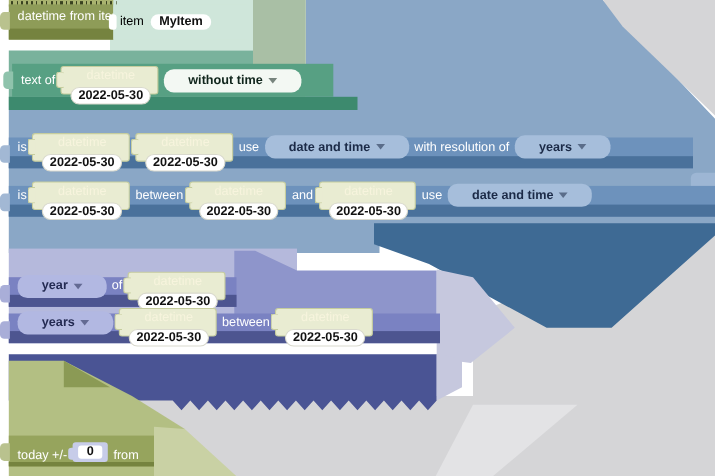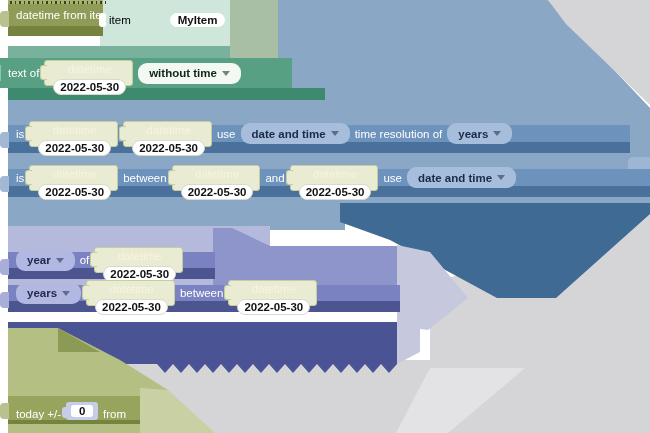--- a/index.html
+++ b/index.html
@@ -18,42 +18,42 @@
   .dt{display:flex;align-items:center;gap:4px;position:relative;
       background:var(--c-cream);border:1px solid var(--c-cream-border);
       border-radius:3px;padding:2px 6px 2px 8px;height:20px;flex-direction:column;}
   .dt .nub{position:absolute;left:-5px;top:4px;width:6px;height:13px;border-radius:3px 0 0 3px;
       background:var(--c-cream);border:1px solid var(--c-cream-border);border-right:none;}
   .dt .dt-lbl{color:var(--c-cream-label);white-space:nowrap;}
   .dt .field{background:#fff;border:1px solid #d9d9cd;border-radius:9px;padding:1px 6px;
       font-weight:bold;color:#111;white-space:nowrap;}
 
   
-  .dd{display:inline-flex;align-items:center;gap:5px;border-radius:9px;padding:2px 11px;
+  .dd{display:inline-flex;align-items:center;gap:5px;border-radius:9px;padding:2px 22px;
       font-weight:bold;white-space:nowrap;height:17px;}
   .dd .caret{width:0;height:0;border-left:4px solid transparent;border-right:4px solid transparent;
       border-top:5px solid currentColor;opacity:.55;}
   .dd-blue{background:var(--c-dd-blue);color:#1b2a47;}
   .dd-purple{background:var(--c-dd-purple);color:#232a52;}
   .dd-white{background:var(--c-dd-white);color:#10251c;}
 
   
   .r-olive {background:var(--c-olive); border-bottom:10px solid var(--c-olive-dark);}
   .r-teal  {background:var(--c-teal);}
   .r-blue  {background:var(--c-blue);  border-bottom:11px solid var(--c-blue-dark);}
   .r-purple{background:var(--c-purple);border-bottom:11px solid var(--c-purple-dark);}
   .r-olive2{background:var(--c-olive2);border-bottom:10px solid var(--c-olive-dark);}
 
   
   #row1{left:8px;top:4px;width:95px;height:32px;}
   #row1-item{position:absolute;left:103px;top:4px;width:122px;height:32px;display:flex;align-items:center;
       gap:6px;padding:0 6px;background:var(--c-mint);box-sizing:border-box;text-align:center;}
   #row1-item .conn{position:absolute;left:-4px;top:9px;width:7px;height:14px;background:#fff;border-radius:3px;}
-  #row1-item .item-field{background:#fff;border-radius:8px;padding:1px 8px;font-weight:bold;color:#111;margin-left:33px;}
-  #row2{left:0;top:58px;width:292px;height:30px;}
+  #row1-item .item-field{background:#fff;border-radius:8px;padding:1px 8px;font-weight:bold;color:#111;}
+  #row2{left:11px;top:58px;width:292px;height:30px;}
   #row3{left:8px;top:125px;width:622px;height:28px;}
   #row4{left:8px;top:169px;width:642px;height:28px;}
   #row5{left:8px;top:252px;width:207px;height:27px;}
   #row6{left:8px;top:285px;width:392px;height:27px;}
   #row7{left:8px;top:352px;width:92px;height:26px;}
   #row8{left:8px;top:396px;width:132px;height:28px;border-bottom-width:4px;align-items:flex-end;}
   #row9{left:8px;top:428px;width:122px;height:5px;background:var(--c-olive-dark);}
   #row9 .glyph-tops{position:absolute;left:10px;top:1px;width:96px;height:3px;
       background:repeating-linear-gradient(90deg,#39421f 0 2px,transparent 2px 5px,#39421f 5px 6px,transparent 6px 9px);}
 
@@ -144,21 +144,21 @@
     <span class="dt">
       <span class="nub"></span>
       <span class="dt-lbl">datetime</span>
       <span class="field">2022-05-30</span>
     </span>
     <span class="lbl">use</span>
     <span class="dd dd-blue">
       <span>date and time</span>
       <span class="caret"></span>
     </span>
-    <span class="lbl">time resolution of</span>
+    <span class="lbl">with resolution of</span>
     <span class="dd dd-blue">
       <span>years</span>
       <span class="caret"></span>
     </span>
   </div>
 
   <div id="row4" class="row r-blue">
     <span class="ltab tab-blue"></span>
     <span class="lbl">is</span>
     <span class="dt">

